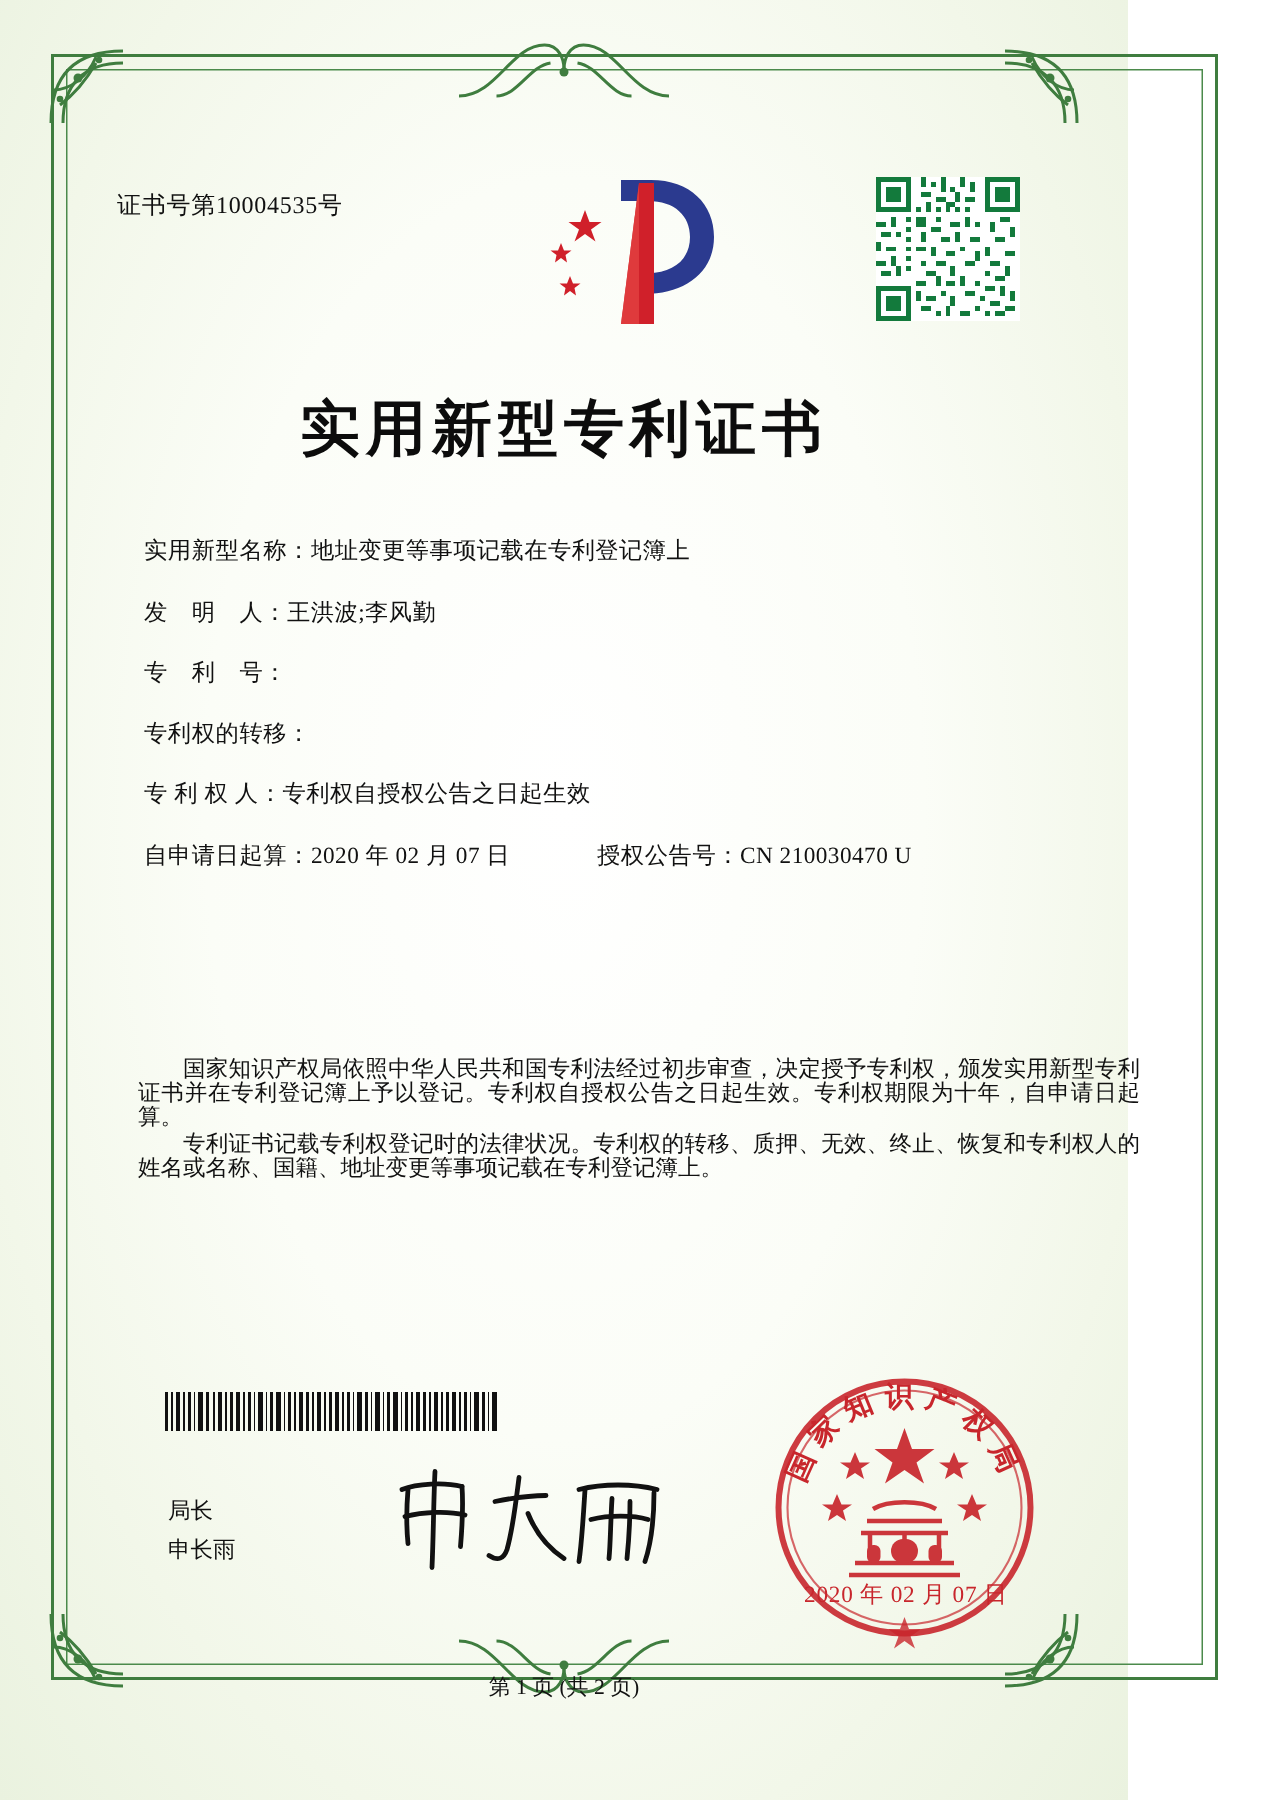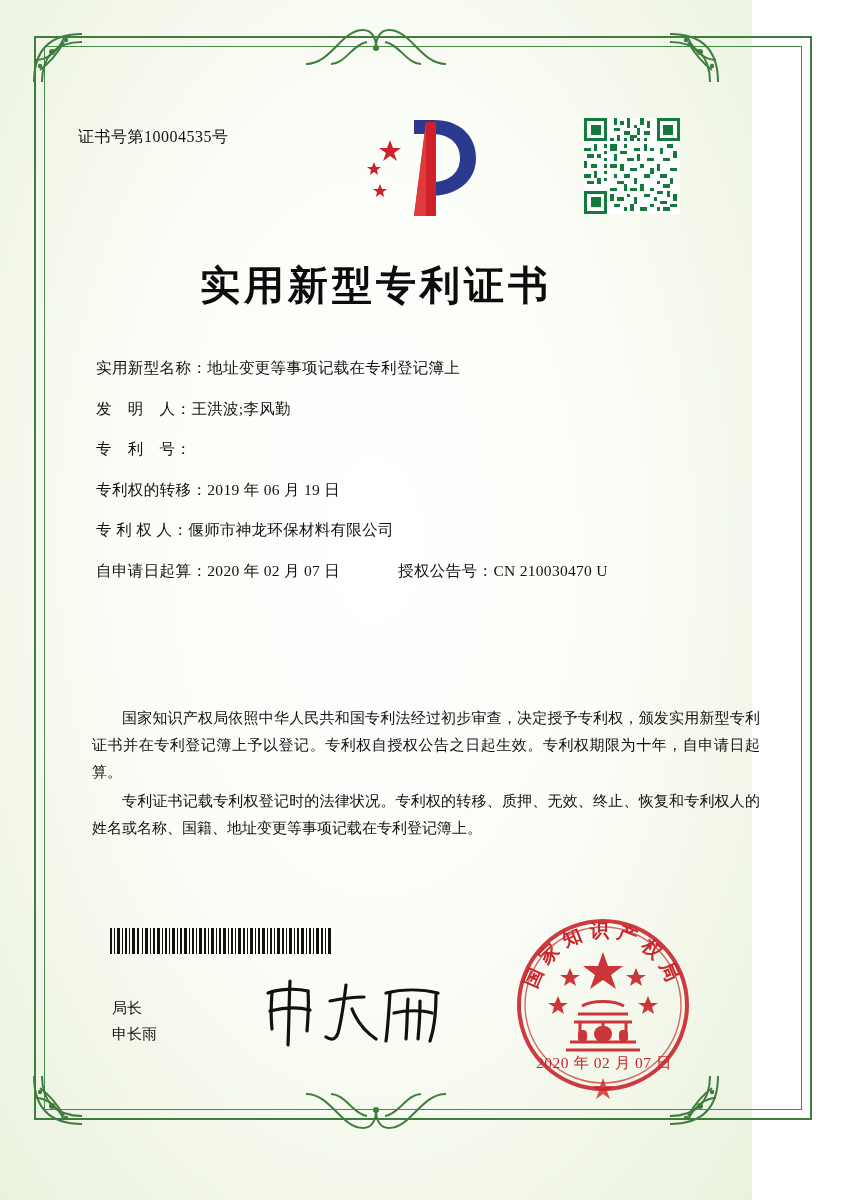--- a/index.html
+++ b/index.html
@@ -145,21 +145,21 @@
     margin-right: 58px;
   }
 
   
   .paras {
     position: absolute;
     left: 92px;
     top: 705px;
     width: 668px;
     font-size: 15px;
-    line-height: 27px;
+    line-height: 16px;
     text-align: justify;
     color: #111;
   }
   .paras p {
     margin: 0 0 2px 0;
     text-indent: 2em;
   }
 
   
   .barcode {
@@ -381,25 +381,24 @@
     </div>
     <div class="field-row">
       <span class="field-label">发　明　人：</span>
       <span class="field-value">王洪波;李风勤</span>
     </div>
     <div class="field-row">
       <span class="field-label">专　利　号：</span>
     </div>
     <div class="field-row">
       <span class="field-label">专利权的转移：</span>
-      <span class="field-value">2019 年 06 月 19 日</span>
     </div>
     <div class="field-row">
       <span class="field-label">专 利 权 人：</span>
-      <span class="field-value">偃师市神龙环保材料有限公司</span>
+      <span class="field-value">专利权自授权公告之日起生效</span>
     </div>
     <div class="field-row dual">
       <span class="field-label">自申请日起算：</span>
       <span class="field-value">2020 年 02 月 07 日</span>
       <span class="field-label">授权公告号：</span>
       <span class="field-value">CN 210030470 U</span>
     </div>
   </div>
 
   <div class="paras">
@@ -536,14 +535,15 @@
 
       <text font-family="'DejaVu Serif','Liberation Serif',serif" font-size="19" font-weight="bold" fill="#c8262c" letter-spacing="7">
         <textPath href="#sealArcTop" startOffset="50%" text-anchor="middle">国家知识产权局</textPath>
       </text>
 
       <polygon points="95,168 98,176 106,176 99,181 102,189 95,184 88,189 91,181 84,176 92,176" fill="#c8262c" opacity=".8"></polygon>
     </svg>
   </div>
   <div class="seal-date">2020 年 02 月 07 日</div>
 
+  <div class="page-num">第 1 页 (共 2 页)</div>
 
 </div>
 
 </body></html>

